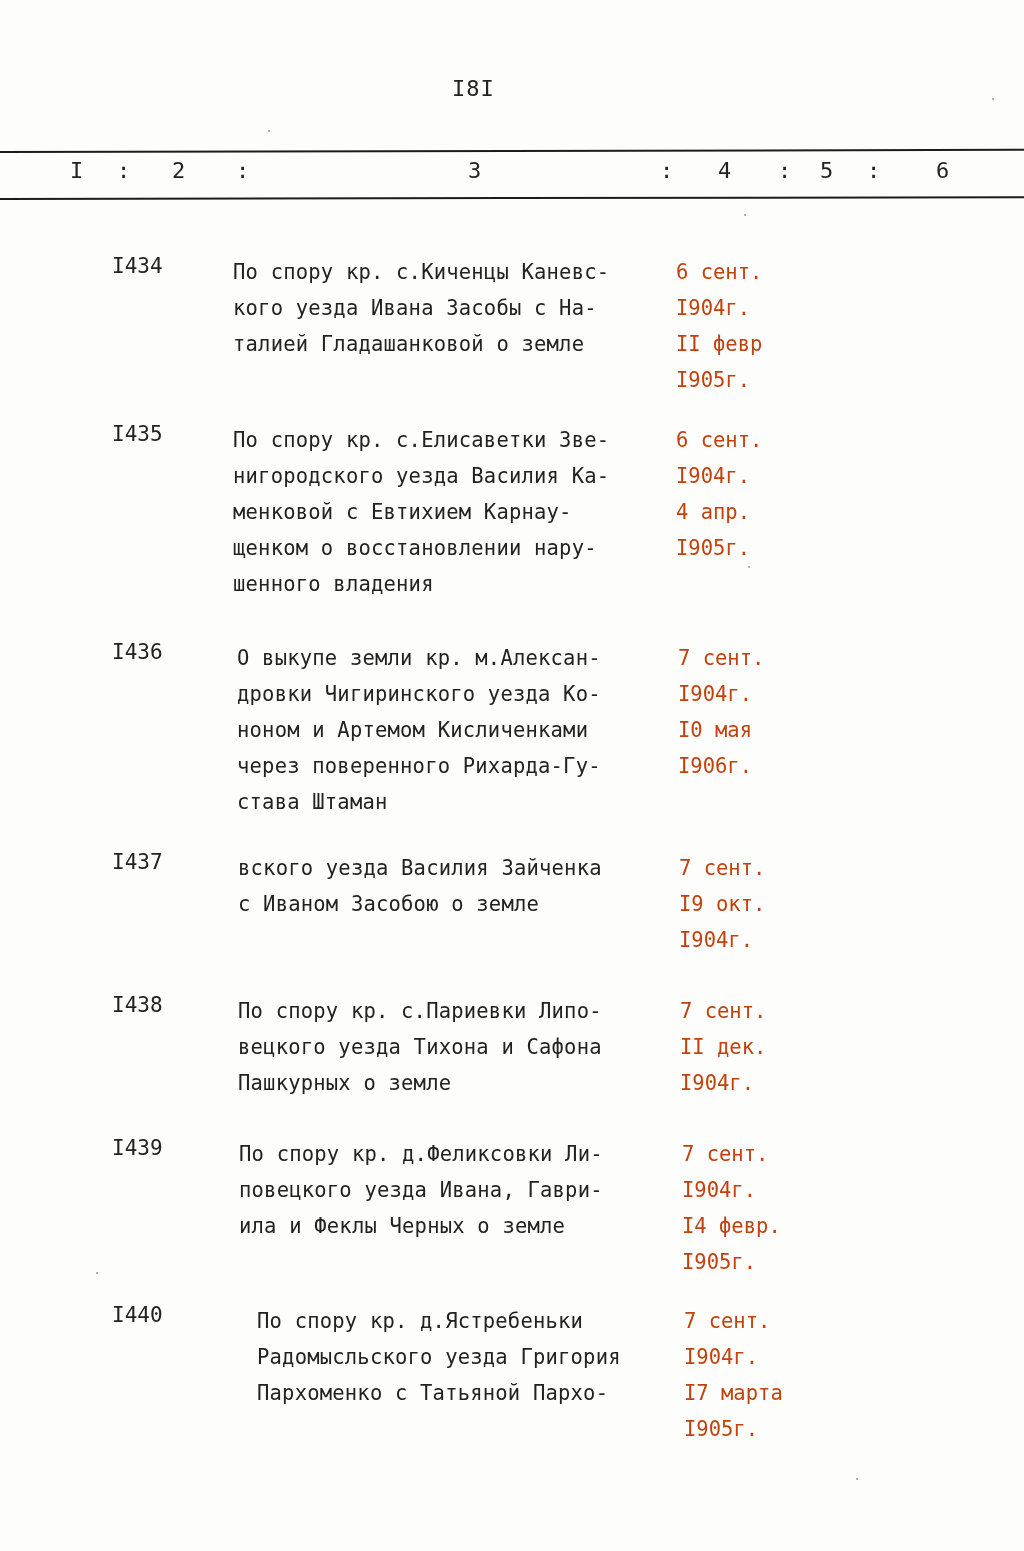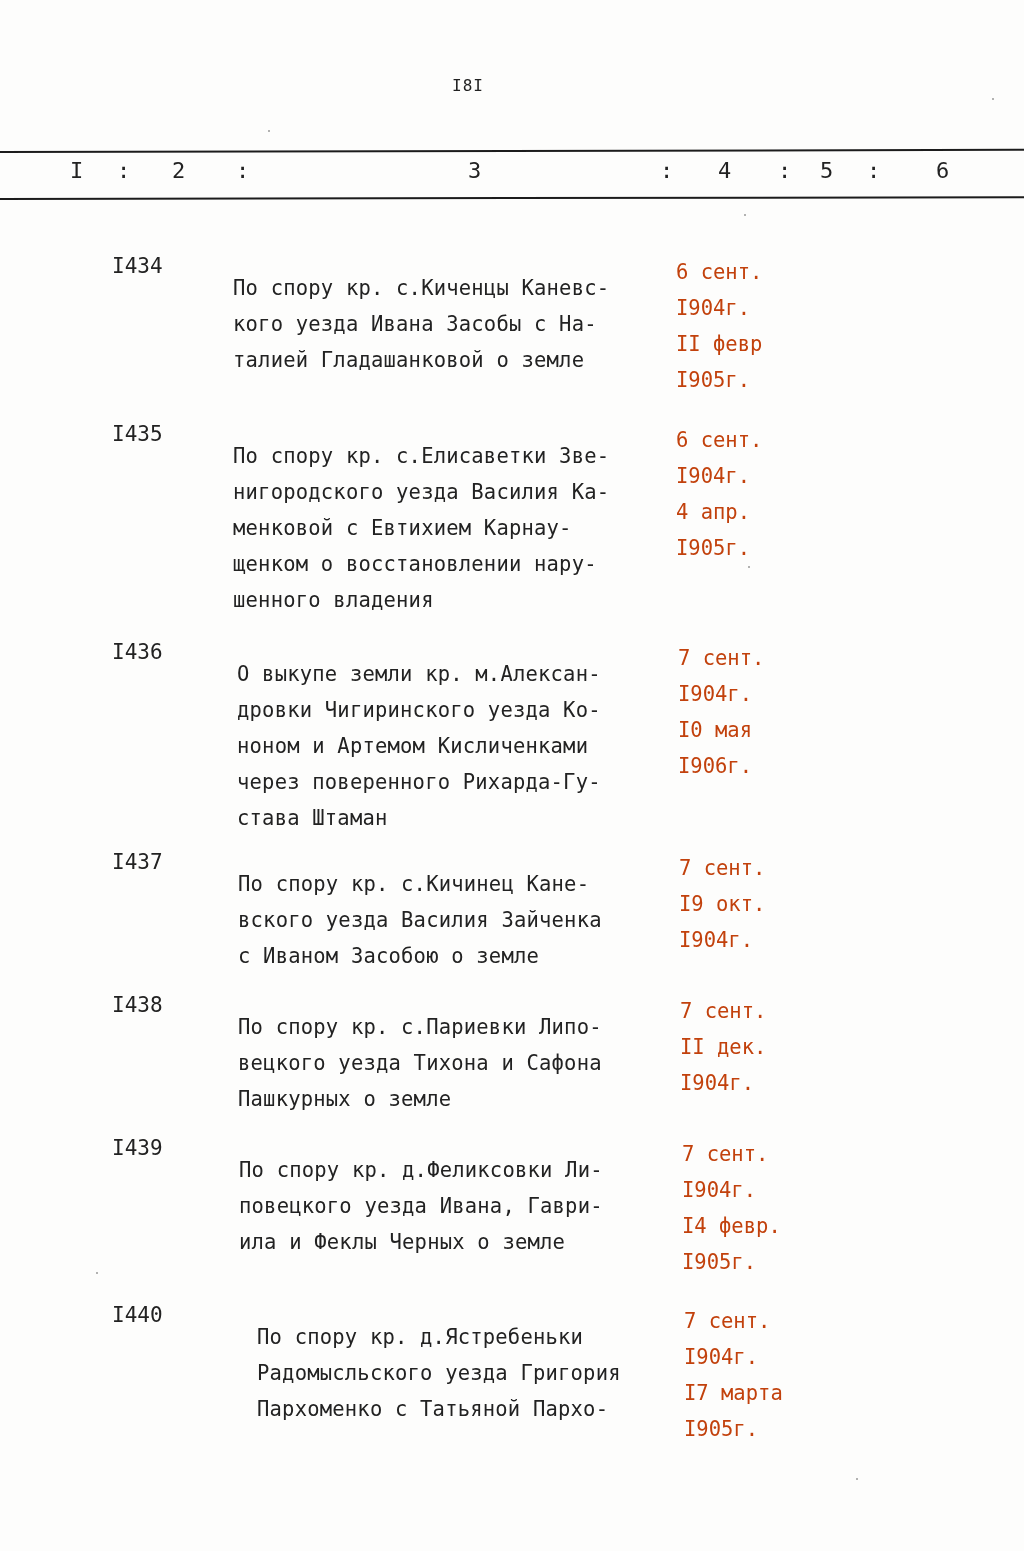--- a/index.html
+++ b/index.html
@@ -19,21 +19,21 @@
       position: absolute;
       left: 0; top: 0;
       width: 1024px;
       height: 1551px;
       background: #fdfdfc;
     }
     .page-number {
       position: absolute;
       left: 452px;
       top: 76px;
-      font-size: 16px;
+      font-size: 22px;
       letter-spacing: 1px;
       color: #222;
     }
     .rule {
       position: absolute;
       left: 0;
       width: 1024px;
       height: 2px;
       background: #1c1c1c;
     }
@@ -55,21 +55,21 @@
       left: 72px;
       top: 0;
       font-size: 21px;
       color: #222;
       letter-spacing: 0px;
       margin-left: 40px;
     }
     .entry .desc {
       position: absolute;
       left: 233px;
-      top: 16px;
+      top: 0;
       font-size: 20.5px;
       line-height: 36px;
       color: #222;
       white-space: pre;
       letter-spacing: 0.2px;
     }
     .entry .dates {
       position: absolute;
       left: 676px;
       top: 0;
@@ -122,21 +122,21 @@
         <div class="desc" style="left: 233px;"><span class="line">По спору кр. с.Елисаветки Зве-</span><span class="line">нигородского уезда Василия Ка-</span><span class="line">менковой с Евтихием Карнау-</span><span class="line">щенком о восстановлении нару-</span><span class="line">шенного владения</span></div>
         <div class="dates" style="left: 676px;"><span class="line">6 сент.</span><span class="line">I904г.</span><span class="line">4 апр.</span><span class="line">I905г.</span></div>
       </div>
       <div class="entry" style="top: 640px;">
         <div class="num">I436</div>
         <div class="desc" style="left: 237px;"><span class="line">О выкупе земли кр. м.Алексан-</span><span class="line">дровки Чигиринского уезда Ко-</span><span class="line">ноном и Артемом Кисличенками</span><span class="line">через поверенного Рихарда-Гу-</span><span class="line">става Штаман</span></div>
         <div class="dates" style="left: 678px;"><span class="line">7 сент.</span><span class="line">I904г.</span><span class="line">I0 мая</span><span class="line">I906г.</span></div>
       </div>
       <div class="entry" style="top: 850px;">
         <div class="num">I437</div>
-        <div class="desc" style="left: 238px;"><span class="line">По спору кр. с.Кичинец Кане-</span><span class="line">вского уезда Василия Зайченка</span><span class="line">с Иваном Засобою о земле</span></div>
+        <div class="desc" style="left: 238px;"><span class="line">вского уезда Василия Зайченка</span><span class="line">с Иваном Засобою о земле</span></div>
         <div class="dates" style="left: 679px;"><span class="line">7 сент.</span><span class="line">I9 окт.</span><span class="line">I904г.</span></div>
       </div>
       <div class="entry" style="top: 993px;">
         <div class="num">I438</div>
         <div class="desc" style="left: 238px;"><span class="line">По спору кр. с.Париевки Липо-</span><span class="line">вецкого уезда Тихона и Сафона</span><span class="line">Пашкурных о земле</span></div>
         <div class="dates" style="left: 680px;"><span class="line">7 сент.</span><span class="line">II дек.</span><span class="line">I904г.</span></div>
       </div>
       <div class="entry" style="top: 1136px;">
         <div class="num">I439</div>
         <div class="desc" style="left: 239px;"><span class="line">По спору кр. д.Феликсовки Ли-</span><span class="line">повецкого уезда Ивана, Гаври-</span><span class="line">ила и Феклы Черных о земле</span></div>

